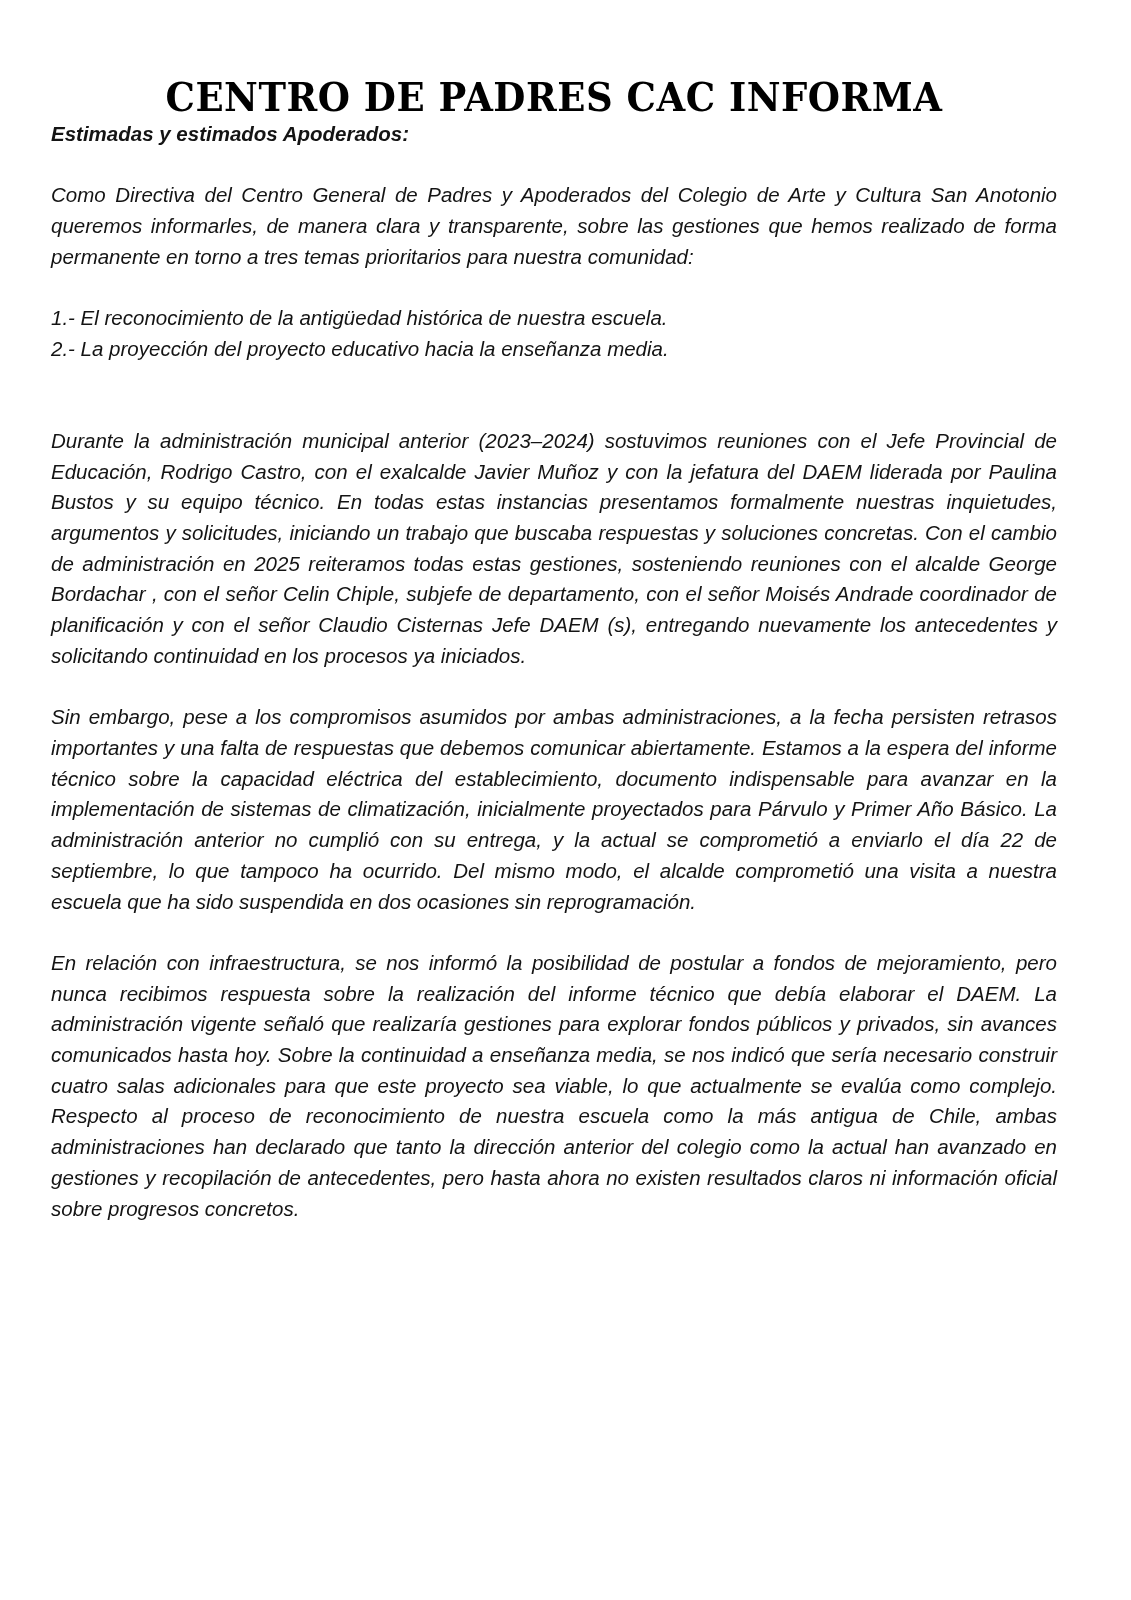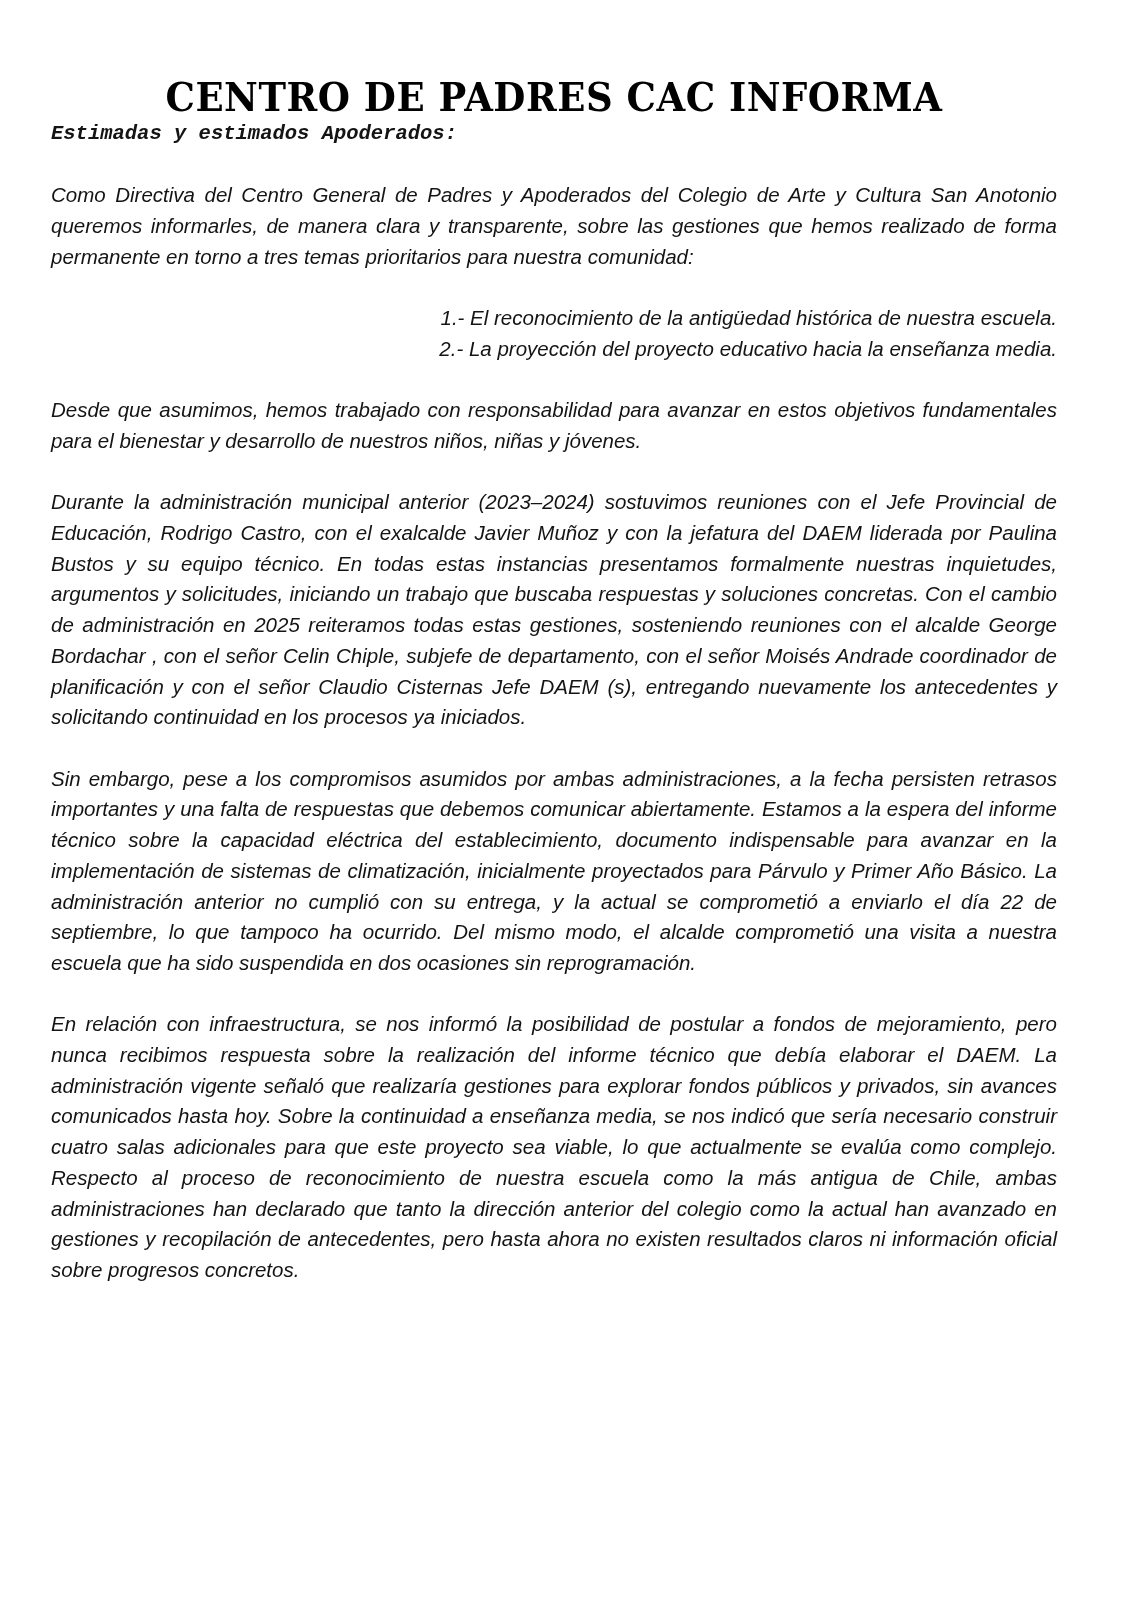--- a/index.html
+++ b/index.html
@@ -36,33 +36,32 @@
       font-style: italic;
       font-size: 20.5px;
       line-height: 30.7px;
       text-align: justify;
       color: #141414;
     }
     .greeting {
       margin-top: 26px;
       font-weight: bold;
       text-align: left;
-      font-family: Liberation Mono, monospace;
     }
     .para {
       margin: 0;
     }
     .spacer {
       height: 30.7px;
     }
     .list {
       margin: 0;
       padding: 0;
       list-style: none;
-      text-align: right;
+      text-align: left;
     }
     .list li {
       margin: 0;
     }
     .last-line-left {
       text-align-last: left;
     }
   </style>
 </head>
 <body>
@@ -76,21 +75,20 @@
 
     <p class="para last-line-left">Como Directiva del Centro General de Padres y Apoderados del Colegio de Arte y Cultura San Anotonio queremos informarles, de manera clara y transparente, sobre las gestiones que hemos realizado de forma permanente en torno a tres temas prioritarios para nuestra comunidad:</p>
     <div class="spacer"></div>
 
     <ul class="list">
       <li>1.- El reconocimiento de la antigüedad histórica de nuestra escuela.</li>
       <li>2.- La proyección del proyecto educativo hacia la enseñanza media.</li>
     </ul>
     <div class="spacer"></div>
 
-    <p class="para last-line-left">Desde que asumimos, hemos trabajado con responsabilidad para avanzar en estos objetivos fundamentales para el bienestar y desarrollo de nuestros niños, niñas y jóvenes.</p>
     <div class="spacer"></div>
 
     <p class="para last-line-left">Durante la administración municipal anterior (2023–2024) sostuvimos reuniones con el Jefe Provincial de Educación, Rodrigo Castro, con el exalcalde Javier Muñoz y con la jefatura del DAEM liderada por Paulina Bustos y su equipo técnico. En todas estas instancias presentamos formalmente nuestras inquietudes, argumentos y solicitudes, iniciando un trabajo que buscaba respuestas y soluciones concretas. Con el cambio de administración en 2025 reiteramos todas estas gestiones, sosteniendo reuniones con el alcalde George Bordachar , con el señor Celin Chiple, subjefe de departamento, con el señor Moisés Andrade coordinador de planificación y con el señor Claudio Cisternas Jefe DAEM (s), entregando nuevamente los antecedentes y solicitando continuidad en los procesos ya iniciados.</p>
     <div class="spacer"></div>
 
     <p class="para last-line-left">Sin embargo, pese a los compromisos asumidos por ambas administraciones, a la fecha persisten retrasos importantes y una falta de respuestas que debemos comunicar abiertamente. Estamos a la espera del informe técnico sobre la capacidad eléctrica del establecimiento, documento indispensable para avanzar en la implementación de sistemas de climatización, inicialmente proyectados para Párvulo y Primer Año Básico. La administración anterior no cumplió con su entrega, y la actual se comprometió a enviarlo el día 22 de septiembre, lo que tampoco ha ocurrido. Del mismo modo, el alcalde comprometió una visita a nuestra escuela que ha sido suspendida en dos ocasiones sin reprogramación.</p>
     <div class="spacer"></div>
 
     <p class="para last-line-left">En relación con infraestructura, se nos informó la posibilidad de postular a fondos de mejoramiento, pero nunca recibimos respuesta sobre la realización del informe técnico que debía elaborar el DAEM. La administración vigente señaló que realizaría gestiones para explorar fondos públicos y privados, sin avances comunicados hasta hoy. Sobre la continuidad a enseñanza media, se nos indicó que sería necesario construir cuatro salas adicionales para que este proyecto sea viable, lo que actualmente se evalúa como complejo. Respecto al proceso de reconocimiento de nuestra escuela como la más antigua de Chile, ambas administraciones han declarado que tanto la dirección anterior del colegio como la actual han avanzado en gestiones y recopilación de antecedentes, pero hasta ahora no existen resultados claros ni información oficial sobre progresos concretos.</p>
   </div>

